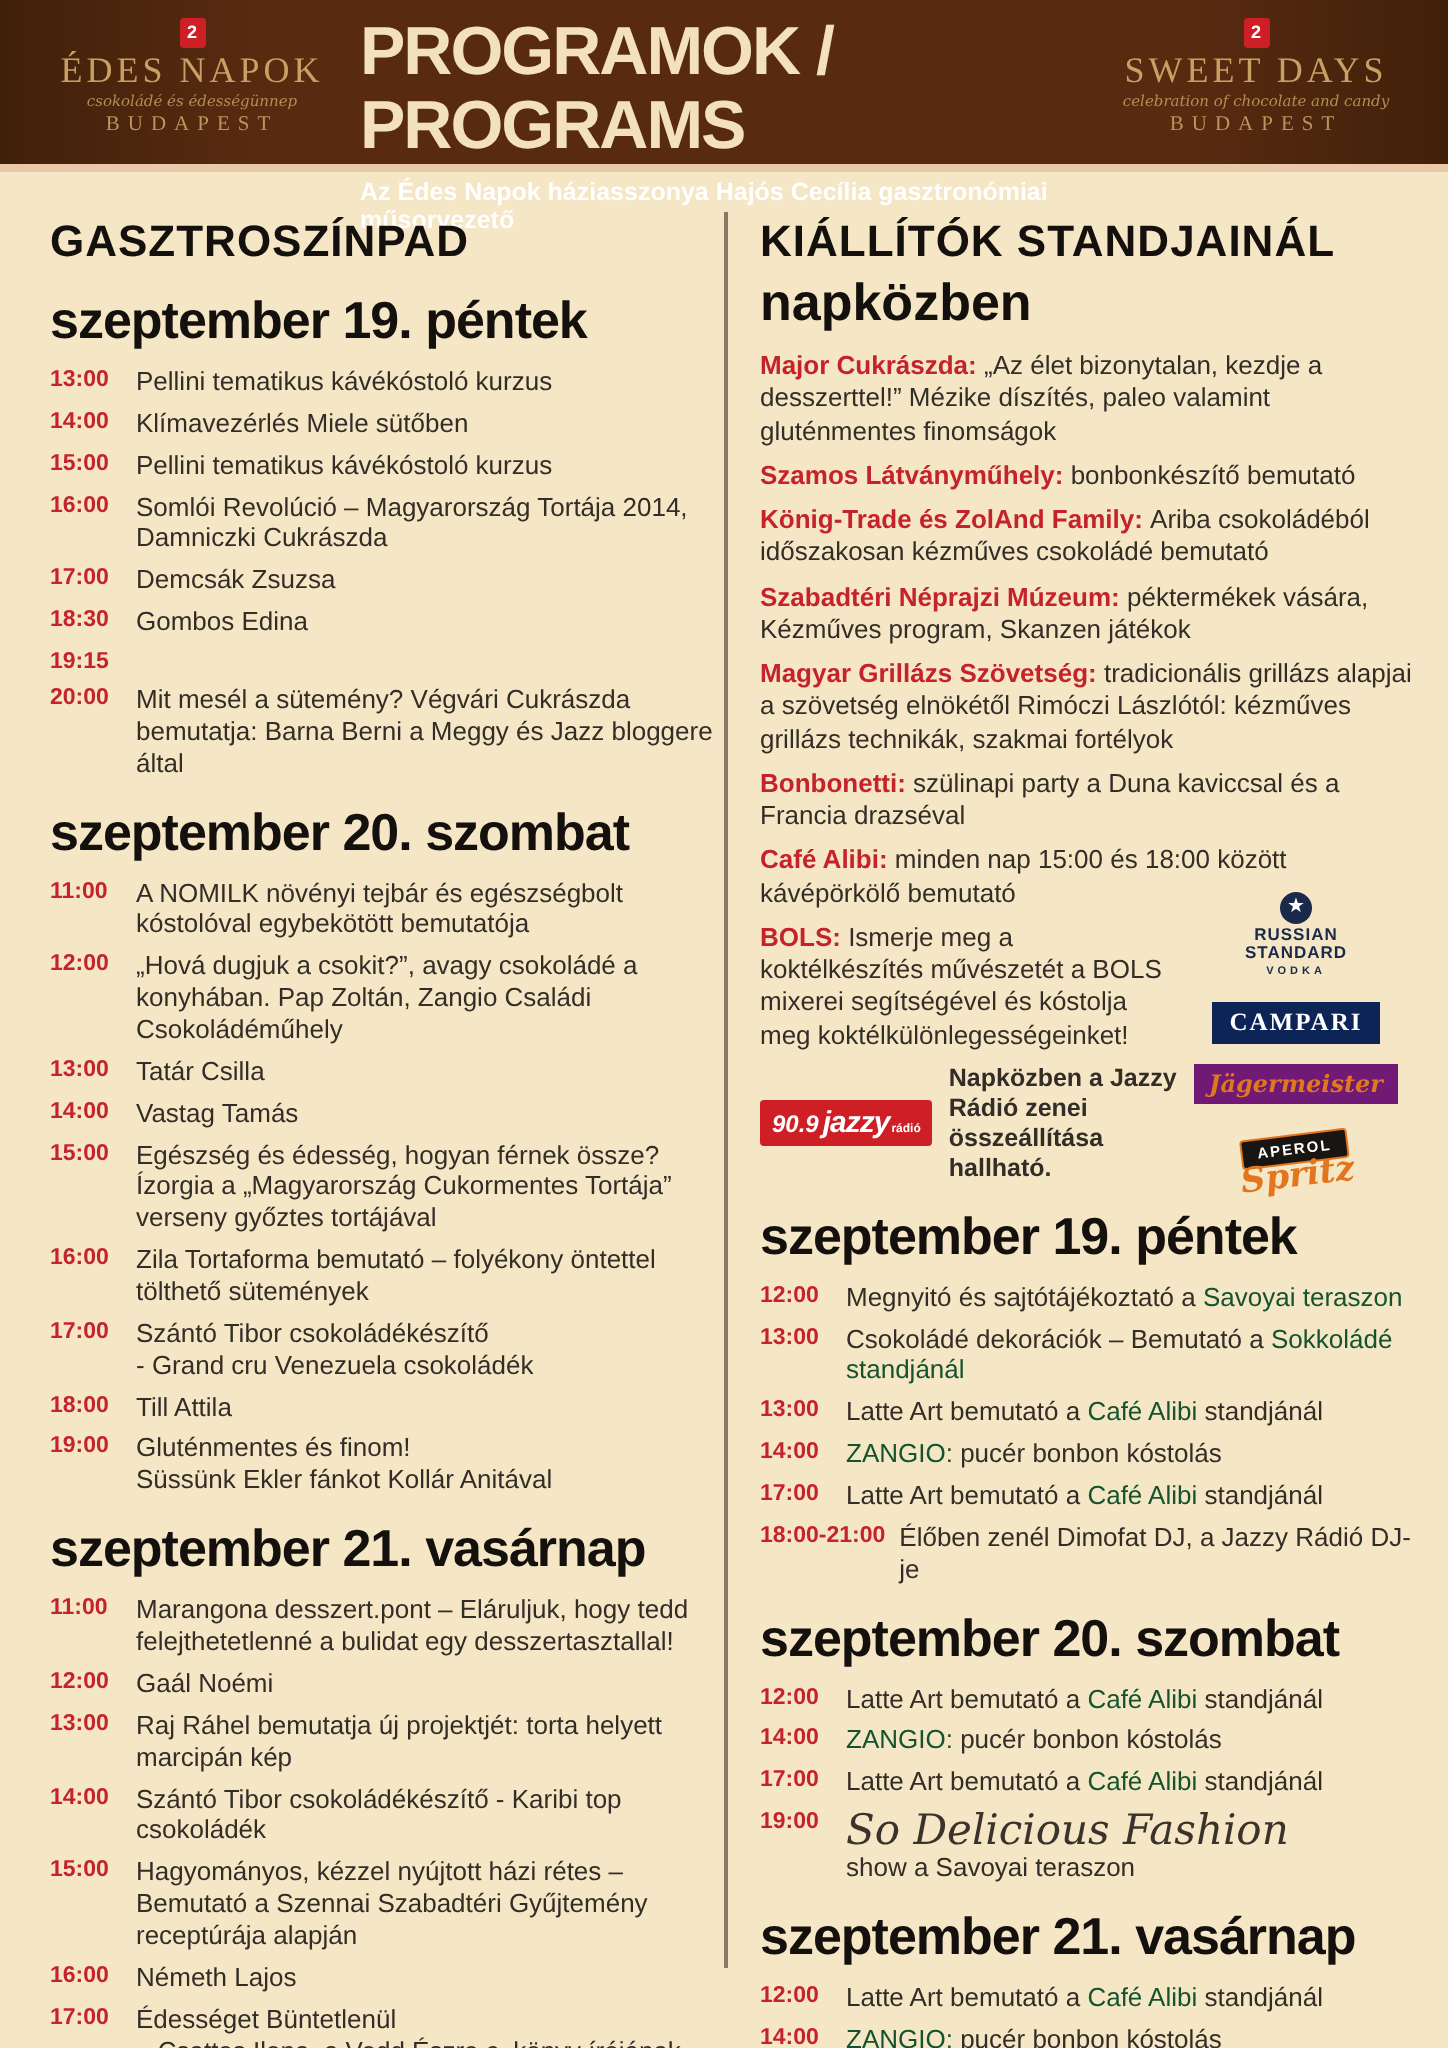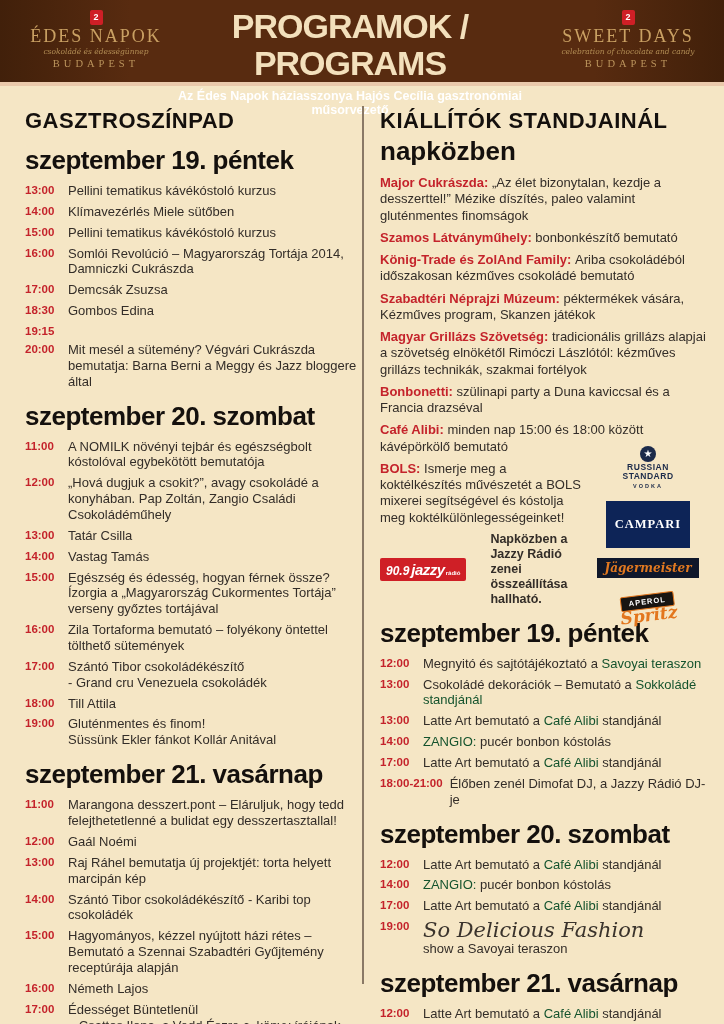--- a/index.html
+++ b/index.html
@@ -11,21 +11,21 @@
        background:linear-gradient(90deg,#41200a 0%,#582b10 18%,#582b10 82%,#41200a 100%);
        border-bottom:4px solid #eac9ab;box-sizing:border-box;}
   .logo{position:absolute;top:6px;width:168px;text-align:center;color:#c9a063;}
   .logo-left{left:12px;}
   .logo-right{right:12px;}
   .tv2{display:inline-block;background:#cf1f26;color:#fff;font-weight:700;font-size:9px;
        width:13px;height:15px;line-height:15px;border-radius:2px;margin-bottom:2px;}
   .logo-brand{font-family:"Liberation Serif",serif;font-size:18px;letter-spacing:2px;line-height:1.05;}
   .logo-script{font-family:"DejaVu Serif",serif;font-style:italic;font-size:7.5px;color:#b38e55;margin-top:1px;}
   .logo-city{font-family:Liberation Serif, serif;font-size:10.5px;letter-spacing:4px;margin-top:2px;color:#bb945c;}
-  .hdr-center{position:absolute;left:170px;width:360px;top:8px;text-align:center;}
+  .hdr-center{position:absolute;left:180px;width:360px;top:8px;text-align:left;}
   .hdr-title{color:#f3e0bc;font-size:34px;font-weight:700;letter-spacing:-1px;line-height:1.1;}
   .hdr-sub{color:#ffffff;font-size:12.5px;font-weight:700;margin-top:6px;line-height:1.15;}
 
   
   .divider{position:absolute;left:362px;top:106px;width:2px;height:878px;background:#8a7966;}
   .col{position:absolute;top:98px;}
   .col-left{left:25px;width:336px;}
   .col-right{left:380px;width:330px;}
   .col-title{font-size:22px;font-weight:700;color:#14100d;letter-spacing:.5px;margin:10px 4px 2px 0;}
   .day-heading{font-size:26px;font-weight:700;color:#14100d;margin:11px 0 7px 0;letter-spacing:-.5px;}
@@ -42,37 +42,37 @@
   .xname{color:#c4232b;font-weight:700;}
   .narrow{max-width:206px;}
 
   
   .drinks{position:absolute;top:348px;right:6px;width:112px;text-align:center;}
   .rs-circle{width:16px;height:16px;border-radius:50%;background:#1b2a4a;color:#fff;
              font-size:10px;line-height:16px;margin:0 auto 1px auto;}
   .rs-name{font-size:8.5px;font-weight:700;color:#1b2a4a;letter-spacing:.5px;line-height:1.1;width:74px;margin:0 auto;}
   .rs-sub{font-size:5.5px;font-weight:700;color:#1b2a4a;letter-spacing:2px;margin-top:1px;}
   .campari{display:inline-block;background:#0d2457;color:#fff;font-family:"Liberation Serif",serif;
-           font-weight:700;font-size:12.5px;letter-spacing:1px;padding:16px 9px;margin-top:12px;}
-  .jager{display:inline-block;background:#0f172a;color:#e07820;font-family:"DejaVu Serif",serif;
+           font-weight:700;font-size:12.5px;letter-spacing:1px;padding:3px 9px;margin-top:12px;}
+  .jager{display:inline-block;background:#701a75;color:#e07820;font-family:"DejaVu Serif",serif;
          font-weight:700;font-style:italic;font-size:12px;padding:3px 8px;margin-top:10px;}
   .aperol{margin-top:12px;transform:rotate(-7deg);}
   .aperol-top{display:inline-block;background:#181512;color:#fff;font-weight:700;font-size:7.5px;
               letter-spacing:1px;padding:2px 7px;border:1px solid #e3761d;border-radius:2px;}
   .aperol-script{font-family:"DejaVu Serif",serif;font-style:italic;font-weight:700;
                  font-size:17px;color:#e3761d;margin-top:-4px;}
 
   
   .jazzy-row{display:flex;align-items:center;margin:4px 0 2px 0;max-width:212px;}
   .jazzy-logo{flex:0 0 auto;background:#cf1f26;color:#fff;padding:3px 6px;border-radius:2px;
               font-style:italic;font-weight:700;display:flex;align-items:baseline;}
   .jz-freq{font-size:12px;margin-right:2px;}
   .jz-word{font-size:15px;letter-spacing:-.5px;}
   .jz-sub{font-size:6px;font-style:normal;margin-left:1px;}
-  .jazzy-text{font-size:12.5px;font-weight:700;color:#332d28;line-height:1.2;margin-left:24px;}
+  .jazzy-text{font-size:12.5px;font-weight:700;color:#332d28;line-height:1.2;margin-left:8px;}
 </style>
 </head>
 <body>
 
 <div class="page">
 
   <div class="hdr">
     <div class="logo logo-left">
       <span class="tv2">2</span>
       <div class="logo-brand">ÉDES NAPOK</div>

